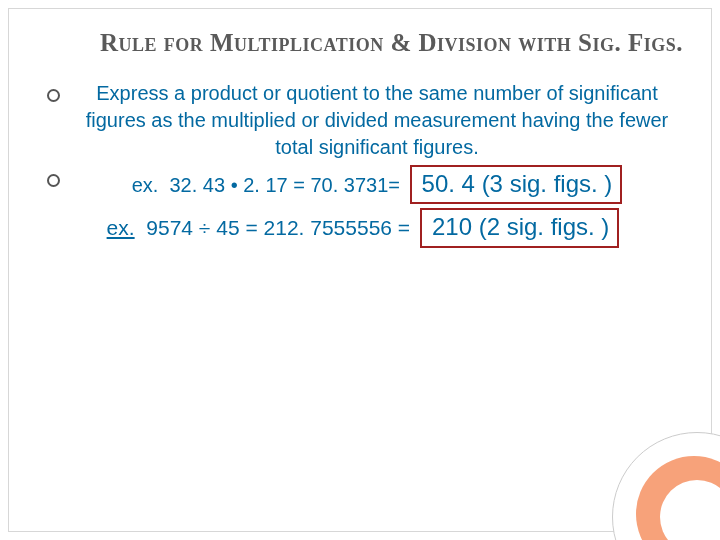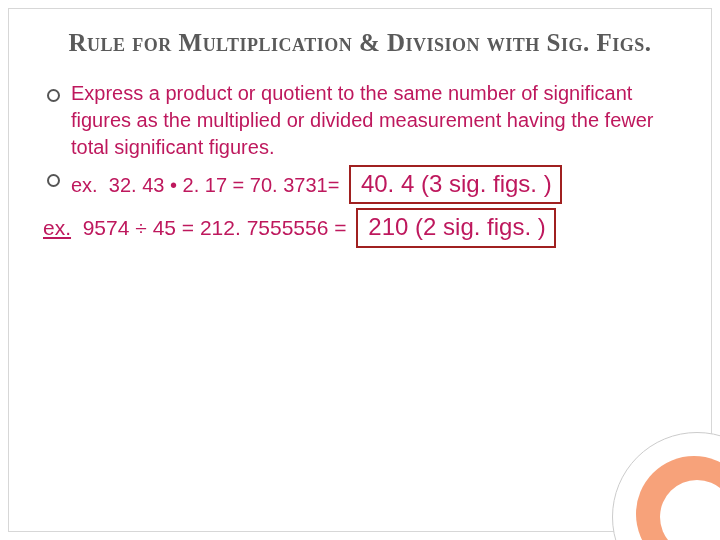--- a/index.html
+++ b/index.html
@@ -17,27 +17,27 @@
     background: #fff;
   }
   .title {
     font-family: Georgia, "Times New Roman", serif;
     font-size: 25px;
     font-variant: small-caps;
     letter-spacing: 0.5px;
     color: #5a5a5a;
     line-height: 1.25;
     margin-bottom: 22px;
-    text-align: center;
+    text-align: right;
   }
   .content {
     font-size: 20px;
-    color: #be185d;
+    color: #0369a1;
     line-height: 1.35;
-    text-align: left;
+    text-align: center;
   }
   ul.bullets {
     list-style: none;
     padding-left: 6px;
   }
   ul.bullets > li {
     position: relative;
     padding-left: 28px;
     margin-bottom: 4px;
   }
@@ -105,21 +105,21 @@
 <div class="slide">
 
   <h1 class="title">Rule for Multiplication &amp; Division with Sig. Figs.</h1>
 
   <div class="content">
     <ul class="bullets">
       <li>Express a product or quotient to the same number of significant figures as the multiplied or divided measurement having the fewer total significant figures.</li>
       <li>
         <span>ex.</span>&nbsp;
         <span class="ital">32. 43 • 2. 17 = 70. 3731=</span>
-        <span class="redbox">40. 4 (3 sig. figs. )</span>
+        <span class="redbox">50. 4 (3 sig. figs. )</span>
       </li>
     </ul>
 
     <div class="ex2">
       <span class="lbl">ex.</span>&nbsp;
       <span>9574</span>
       <span>÷</span>
       <span>45 =</span>
       <span class="ital">212. 7555556 =</span>
       <span class="redbox">210 (2 sig. figs. )</span>

